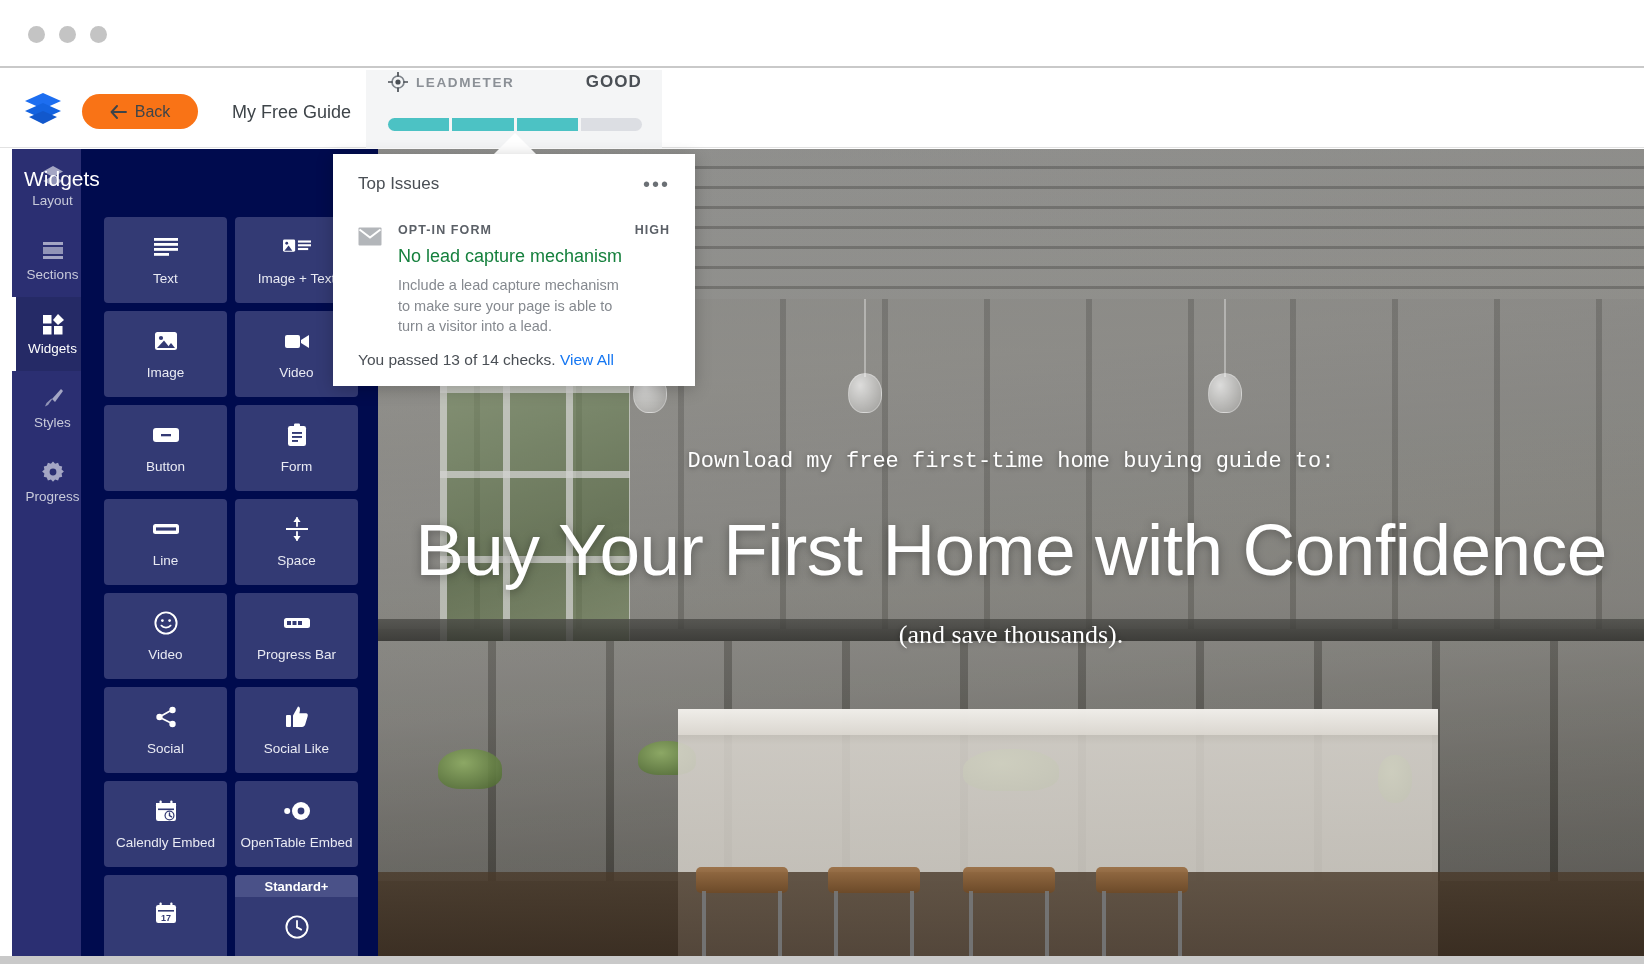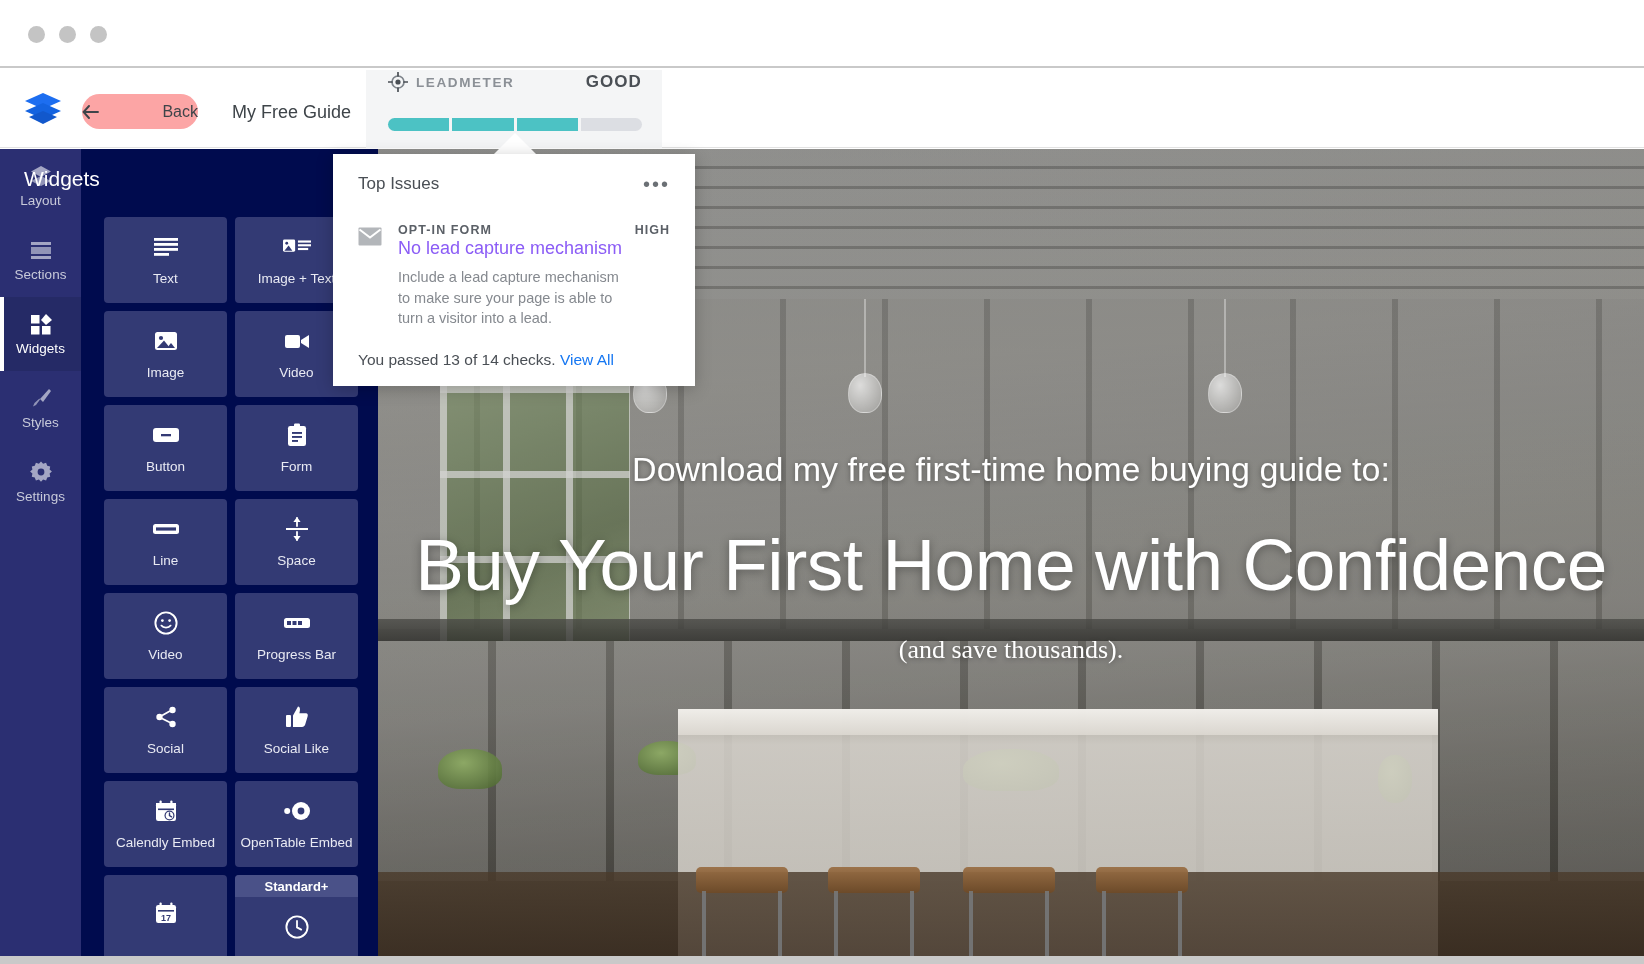--- a/index.html
+++ b/index.html
@@ -50,24 +50,24 @@
   .brand-logo {
     position: absolute;
     left: 24px; top: 22px;
     width: 38px; height: 34px;
   }
   .back-pill {
     position: absolute;
     left: 82px; top: 24px;
     width: 116px; height: 35px;
     border-radius: 18px;
-    background: #fca5a5;
+    background: #f97316;
     display: flex;
     align-items: center;
-    justify-content: space-between;
+    justify-content: center;
     gap: 8px;
     cursor: pointer;
   }
   .back-pill .arrow { width: 17px; height: 14px; }
   .back-pill .lbl {
     font-size: 16px;
     color: #3e4449;
   }
   .page-title {
     position: absolute;
@@ -170,21 +170,21 @@
     border: none;
     font-family: "Liberation Sans", sans-serif;
     font-size: 16px;
     color: #ffffff;
     cursor: pointer;
   }
 
   
   .rail {
     position: absolute;
-    left: 0; top: 149px;
+    left: 12px; top: 149px;
     width: 81px; height: 815px;
     background: #2b2f72;
   }
   .rail-item {
     position: relative;
     width: 81px; height: 74px;
     display: flex;
     flex-direction: column;
     align-items: center;
     justify-content: center;
@@ -418,22 +418,22 @@
   .plant.pl4 { left: 1000px; top: 606px; width: 34px; height: 48px; border-radius: 45%; }
 
   
   .hero-copy {
     position: absolute;
     left: 0; right: 0; top: 300px;
     text-align: center;
     color: #ffffff;
   }
   .hero-kicker {
-    font-family: Liberation Sans, sans-serif;
-    font-size: 34px;
+    font-family: Liberation Mono, monospace;
+    font-size: 22px;
     line-height: 1.2;
     text-shadow: 0 1px 5px rgba(0,0,0,.38);
   }
   .hero-headline {
     margin-top: 38px;
     font-family: "Liberation Sans", sans-serif;
     font-weight: 300;
     font-size: 73px;
     line-height: 1.0;
     letter-spacing: -.5px;
@@ -506,23 +506,23 @@
     color: #5b6067;
   }
   .issue-sev {
     margin-left: auto;
     font-size: 12.5px;
     font-weight: bold;
     letter-spacing: 1px;
     color: #5b6067;
   }
   .issue-head {
-    margin-top: 1px;
+    margin-top: 9px;
     font-size: 18px;
-    color: #8b5cf6;
+    color: #15803d;
   }
   .issue-desc {
     margin-top: 8px;
     font-size: 14.5px;
     line-height: 1.43;
     color: #85898f;
     width: 232px;
   }
   .pop-footer {
     position: absolute;
@@ -674,21 +674,21 @@
       <span class="ri-lbl">Styles</span>
     </div>
 
     <div class="rail-item">
       <span class="ri-icon">
         <svg viewBox="0 0 24 24" width="24" height="24">
           <path d="M12 1.5 l2.1 2.2 3-.9 1.1 2.9 3 .8-.6 3.1 2.3 2-2.3 2 .6 3.1-3 .8-1.1 2.9-3-.9-2.1 2.2-2.1-2.2-3 .9-1.1-2.9-3-.8.6-3.1-2.3-2 2.3-2-.6-3.1 3-.8 1.1-2.9 3 .9z" fill="#d3d5e4"></path>
           <circle cx="12" cy="12" r="3.4" fill="#2b2f72"></circle>
         </svg>
       </span>
-      <span class="ri-lbl">Settings</span>
+      <span class="ri-lbl">Progress</span>
     </div>
   </div>
 
   <div class="wpanel"></div>
   <div class="wpanel-title">Widgets</div>
 
   <div class="wgrid">
 
     <div class="wtile">
       <span class="wt-icon">

